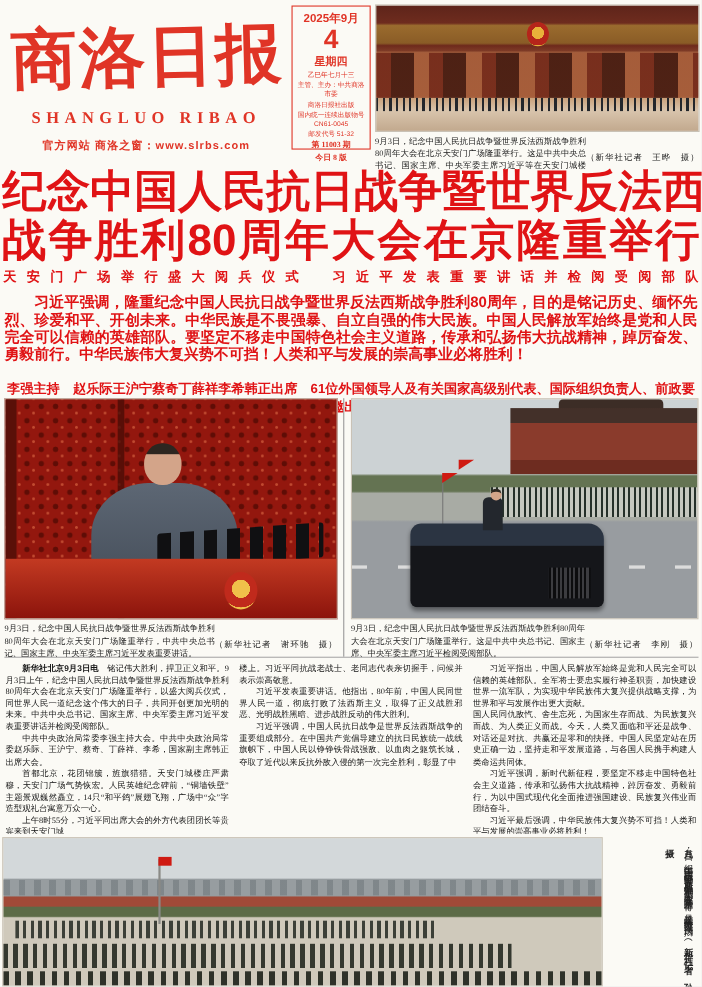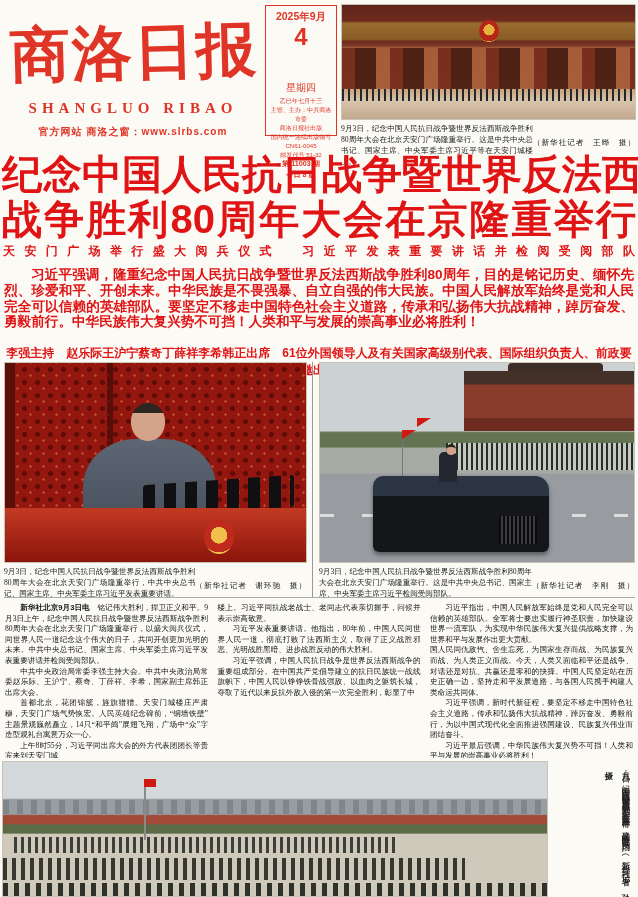--- a/index.html
+++ b/index.html
@@ -20,23 +20,23 @@
     letter-spacing:5px;color:var(--brand_red);}
   .masthead-site{position:absolute;left:8px;top:125px;width:250px;text-align:center;
     font-size:10px;font-weight:700;letter-spacing:1px;color:var(--brand_red);
     font-family:"Liberation Sans",sans-serif;cursor:pointer;}
   
   .datebox{position:absolute;left:265px;top:5px;width:72px;height:131px;
     border:1.5px solid var(--brand_red);color:var(--brand_red);text-align:center;
     font-family:"Liberation Sans",sans-serif;padding-top:4px;}
   .db-ym{font-size:10.5px;font-weight:700;}
   .db-day{font-size:24px;font-weight:700;line-height:25px;}
-  .db-week{font-size:10px;font-weight:400;margin-bottom:1px;margin-top:32px;}
+  .db-week{font-size:10px;font-weight:700;margin-bottom:1px;}
   .db-sm{font-size:6.4px;line-height:9px;transform:scale(.95);}
-  .db-md{font-size:7.2px;line-height:10.5px;font-weight:700;}
+  .db-md{font-size:7.2px;line-height:10.5px;font-weight:700;font-family:Liberation Serif, serif;}
   
   .tphoto{position:absolute;left:341px;top:4px;width:295px;height:116px;
     border:1px solid #c9c2b6;overflow:hidden;background:
       linear-gradient(180deg,#5e241a 0%,#6e2c1e 14%,#9a6b2e 16%,#8a5c26 30%,
       #6e2a1c 32%,#7d3a26 36%,#b06a44 38%,#b87148 72%,#caa27c 74%,#d8c4ac 84%,#c2a98e 100%);}
   .tphoto .bays{position:absolute;left:0;top:38%;width:100%;height:36%;
     background:repeating-linear-gradient(90deg,#6e2416 0 13px,#3c140c 13px 34px,#a35a38 34px 48px);opacity:.85;}
   .tphoto .figures{position:absolute;left:0;top:74%;width:100%;height:10%;
     background:repeating-linear-gradient(90deg,#23262b 0 2px,transparent 2px 6px);}
   .tphoto .emblem{position:absolute;left:50%;top:13%;width:20px;height:22px;margin-left:-10px;

